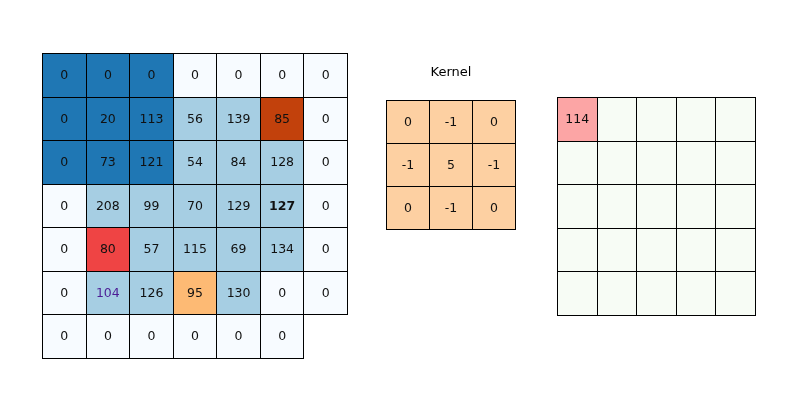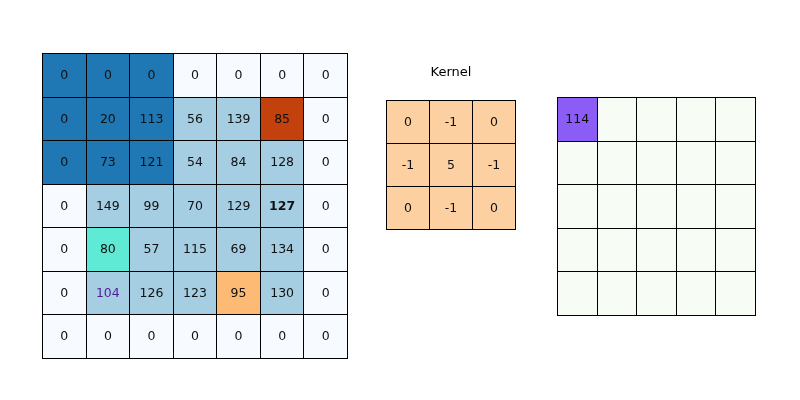--- a/index.html
+++ b/index.html
@@ -100,37 +100,36 @@
       <div class="cell" style="background: #c2410c; color: rgb(17, 17, 17);">85</div>
       <div class="cell" style="background: rgb(247, 251, 255); color: rgb(17, 17, 17);">0</div>
       <div class="cell" style="background: rgb(31, 119, 180); color: rgb(17, 17, 17);">0</div>
       <div class="cell" style="background: rgb(31, 119, 180); color: rgb(17, 17, 17);">73</div>
       <div class="cell" style="background: rgb(31, 119, 180); color: rgb(17, 17, 17);">121</div>
       <div class="cell" style="background: rgb(166, 206, 227); color: rgb(17, 17, 17);">54</div>
       <div class="cell" style="background: rgb(166, 206, 227); color: rgb(17, 17, 17);">84</div>
       <div class="cell" style="background: rgb(166, 206, 227); color: rgb(17, 17, 17);">128</div>
       <div class="cell" style="background: rgb(247, 251, 255); color: rgb(17, 17, 17);">0</div>
       <div class="cell" style="background: rgb(247, 251, 255); color: rgb(17, 17, 17);">0</div>
-      <div class="cell" style="background: rgb(166, 206, 227); color: rgb(17, 17, 17);">149</div>
+      <div class="cell" style="background: rgb(166, 206, 227); color: rgb(17, 17, 17);">208</div>
       <div class="cell" style="background: rgb(166, 206, 227); color: rgb(17, 17, 17);">99</div>
       <div class="cell" style="background: rgb(166, 206, 227); color: rgb(17, 17, 17);">70</div>
       <div class="cell" style="background: rgb(166, 206, 227); color: rgb(17, 17, 17);">129</div>
       <div class="cell" style="background: rgb(166, 206, 227); color: rgb(17, 17, 17); font-weight: bold;">127</div>
       <div class="cell" style="background: rgb(247, 251, 255); color: rgb(17, 17, 17);">0</div>
       <div class="cell" style="background: rgb(247, 251, 255); color: rgb(17, 17, 17);">0</div>
-      <div class="cell" style="background: #5eead4; color: rgb(17, 17, 17);">80</div>
+      <div class="cell" style="background: #ef4444; color: rgb(17, 17, 17);">80</div>
       <div class="cell" style="background: rgb(166, 206, 227); color: rgb(17, 17, 17);">57</div>
       <div class="cell" style="background: rgb(166, 206, 227); color: rgb(17, 17, 17);">115</div>
       <div class="cell" style="background: rgb(166, 206, 227); color: rgb(17, 17, 17);">69</div>
       <div class="cell" style="background: rgb(166, 206, 227); color: rgb(17, 17, 17);">134</div>
       <div class="cell" style="background: rgb(247, 251, 255); color: rgb(17, 17, 17);">0</div>
       <div class="cell" style="background: rgb(247, 251, 255); color: rgb(17, 17, 17);">0</div>
       <div class="cell" style="background: rgb(166, 206, 227); color: #4c1d95;">104</div>
       <div class="cell" style="background: rgb(166, 206, 227); color: rgb(17, 17, 17);">126</div>
-      <div class="cell" style="background: rgb(166, 206, 227); color: rgb(17, 17, 17);">123</div>
       <div class="cell" style="background: #fdba74; color: rgb(17, 17, 17);">95</div>
       <div class="cell" style="background: rgb(166, 206, 227); color: rgb(17, 17, 17);">130</div>
       <div class="cell" style="background: rgb(247, 251, 255); color: rgb(17, 17, 17);">0</div>
       <div class="cell" style="background: rgb(247, 251, 255); color: rgb(17, 17, 17);">0</div>
       <div class="cell" style="background: rgb(247, 251, 255); color: rgb(17, 17, 17);">0</div>
       <div class="cell" style="background: rgb(247, 251, 255); color: rgb(17, 17, 17);">0</div>
       <div class="cell" style="background: rgb(247, 251, 255); color: rgb(17, 17, 17);">0</div>
       <div class="cell" style="background: rgb(247, 251, 255); color: rgb(17, 17, 17);">0</div>
       <div class="cell" style="background: rgb(247, 251, 255); color: rgb(17, 17, 17);">0</div>
       <div class="cell" style="background: rgb(247, 251, 255); color: rgb(17, 17, 17);">0</div>
@@ -143,21 +142,21 @@
       <div class="cell" style="background: rgb(253, 208, 162); color: rgb(17, 17, 17);">0</div>
       <div class="cell" style="background: rgb(253, 208, 162); color: rgb(17, 17, 17);">-1</div>
       <div class="cell" style="background: rgb(253, 208, 162); color: rgb(17, 17, 17);">5</div>
       <div class="cell" style="background: rgb(253, 208, 162); color: rgb(17, 17, 17);">-1</div>
       <div class="cell" style="background: rgb(253, 208, 162); color: rgb(17, 17, 17);">0</div>
       <div class="cell" style="background: rgb(253, 208, 162); color: rgb(17, 17, 17);">-1</div>
       <div class="cell" style="background: rgb(253, 208, 162); color: rgb(17, 17, 17);">0</div>
     </div>
 
   <div class="grid" id="output-grid">
-      <div class="cell" style="background: #8b5cf6; color: rgb(13, 13, 13);">114</div>
+      <div class="cell" style="background: #fca5a5; color: rgb(13, 13, 13);">114</div>
       <div class="cell" style="background: rgb(247, 252, 245); color: rgb(17, 17, 17);"></div>
       <div class="cell" style="background: rgb(247, 252, 245); color: rgb(17, 17, 17);"></div>
       <div class="cell" style="background: rgb(247, 252, 245); color: rgb(17, 17, 17);"></div>
       <div class="cell" style="background: rgb(247, 252, 245); color: rgb(17, 17, 17);"></div>
       <div class="cell" style="background: rgb(247, 252, 245); color: rgb(17, 17, 17);"></div>
       <div class="cell" style="background: rgb(247, 252, 245); color: rgb(17, 17, 17);"></div>
       <div class="cell" style="background: rgb(247, 252, 245); color: rgb(17, 17, 17);"></div>
       <div class="cell" style="background: rgb(247, 252, 245); color: rgb(17, 17, 17);"></div>
       <div class="cell" style="background: rgb(247, 252, 245); color: rgb(17, 17, 17);"></div>
       <div class="cell" style="background: rgb(247, 252, 245); color: rgb(17, 17, 17);"></div>

